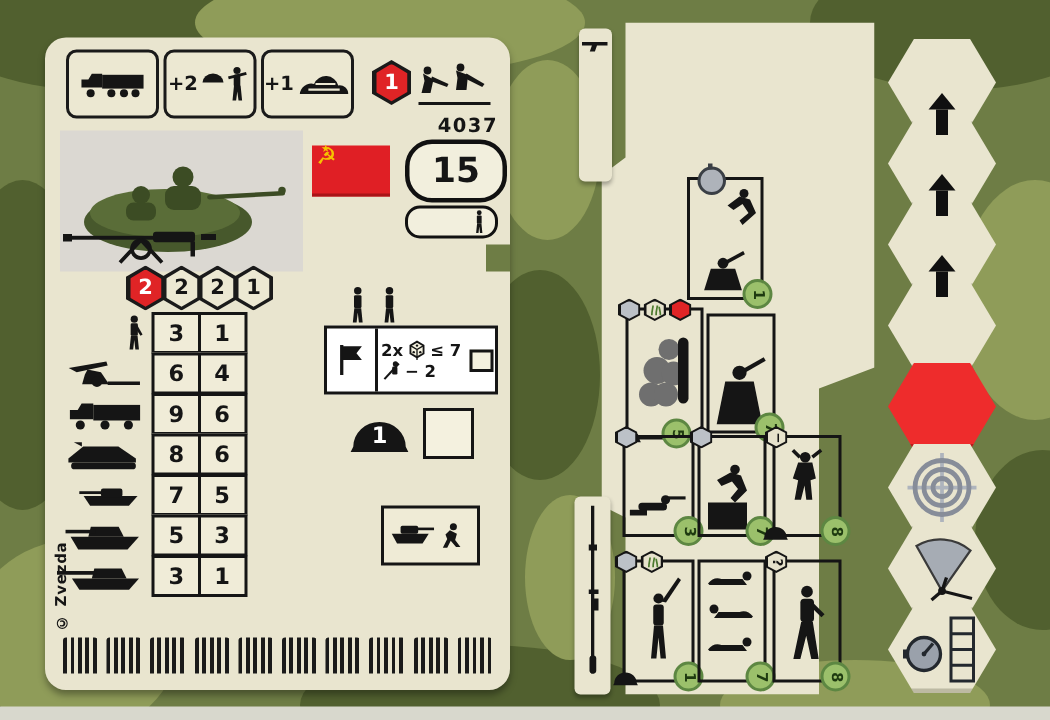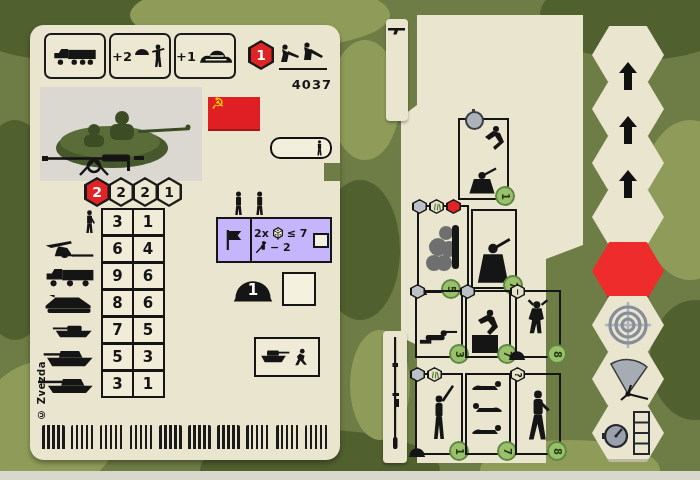--- a/index.html
+++ b/index.html
@@ -34,21 +34,21 @@
   .soldier-tab{left:240px;top:112px;width:62px;height:22px;border:2.5px solid #111;border-radius:10px;
                background:#f2efdd;display:flex;align-items:center;justify-content:flex-end;padding-right:6px;box-sizing:border-box;}
   .notch{left:294px;top:138px;width:16px;height:18px;background:#6e7d45;}
   .srow{position:absolute;left:8px;display:flex;align-items:center;height:26px;}
   .srow .icn{width:58px;display:flex;justify-content:flex-end;margin-right:5px;}
   .cell{width:29px;height:24px;border:2.5px solid #151515;background:#f0ecd8;display:flex;
         align-items:center;justify-content:center;font-weight:bold;font-size:15px;}
   .cell+.cell{margin-left:-2.5px;}
   .copyright{position:absolute;left:6px;top:336px;writing-mode:vertical-rl;transform:rotate(180deg);
              font-size:10px;font-weight:bold;letter-spacing:.5px;}
-  .rally{left:186px;top:192px;width:112px;height:42px;border:2.5px solid #151515;display:flex;background:#c4b5fd;}
+  .rally{left:186px;top:192px;width:112px;height:42px;border:2.5px solid #151515;display:flex;background:#ffffff;}
   .rally .fcell{width:32px;border-right:2.5px solid #151515;display:flex;align-items:center;justify-content:center;}
   .rally .rcell{flex:1;display:flex;flex-direction:column;justify-content:center;padding:1px 2px;position:relative;}
   .rally .line{display:flex;align-items:center;gap:2px;font-weight:bold;font-size:11px;}
   .rally .mini{position:absolute;right:1px;top:14px;width:12px;height:11px;border:2px solid #151515;background:#f4f1df;}
   .helmet-wrap{left:202px;top:250px;width:42px;height:30px;}
   .helmet-wrap span{position:absolute;left:50%;top:6px;transform:translateX(-50%);color:#fff;
                     font-weight:bold;font-size:15px;}
   .empty-box{left:252px;top:247px;width:30px;height:30px;border:2.5px solid #151515;background:#f4f1df;}
   .tank-run{left:224px;top:312px;width:62px;height:36px;border:2.5px solid #151515;background:#efebd6;
             display:flex;align-items:center;justify-content:center;}
@@ -166,20 +166,23 @@
         <rect x="92" y="36" width="52" height="3" rx="1.5" fill="#3c4c24" transform="rotate(-3 92 36)"></rect>
         <circle cx="142" cy="33" r="2.5" fill="#3c4c24"></circle>
       </svg>
     </div>
 
     <div class="abs flag">
       <span class="hs">☭</span>
       <span class="st">★</span>
     </div>
 
+    <div class="abs points-box">
+      <span>15</span>
+    </div>
     <div class="abs soldier-tab">
       <svg width="9" height="16" viewBox="0 0 14 26" fill="#151515">
         <circle cx="7" cy="3" r="2.6"></circle>
           <rect x="4.4" y="6" width="5.2" height="9" rx="1"></rect>
         <path d="M4.6,15 L3.6,25 h2.6 l0.8,-7 0.8,7 h2.6 L9.4,15 z"></path>
       </svg>
     </div>
     <div class="abs notch"></div>
 
     <svg class="abs" style="left:12px;top:124px;" width="130" height="28" viewBox="0 0 130 28" fill="#151515">

